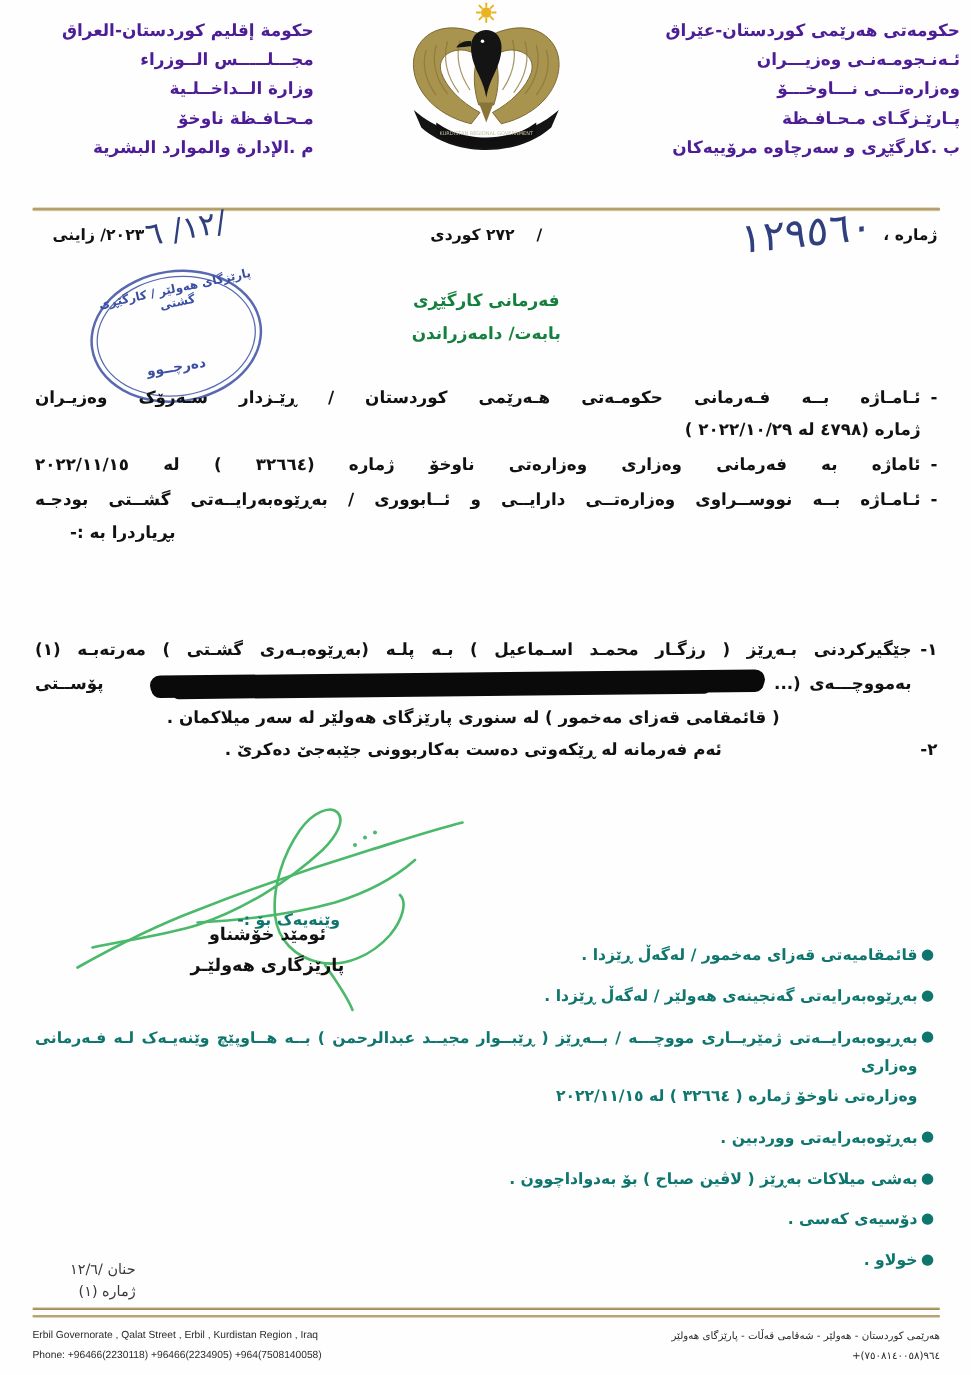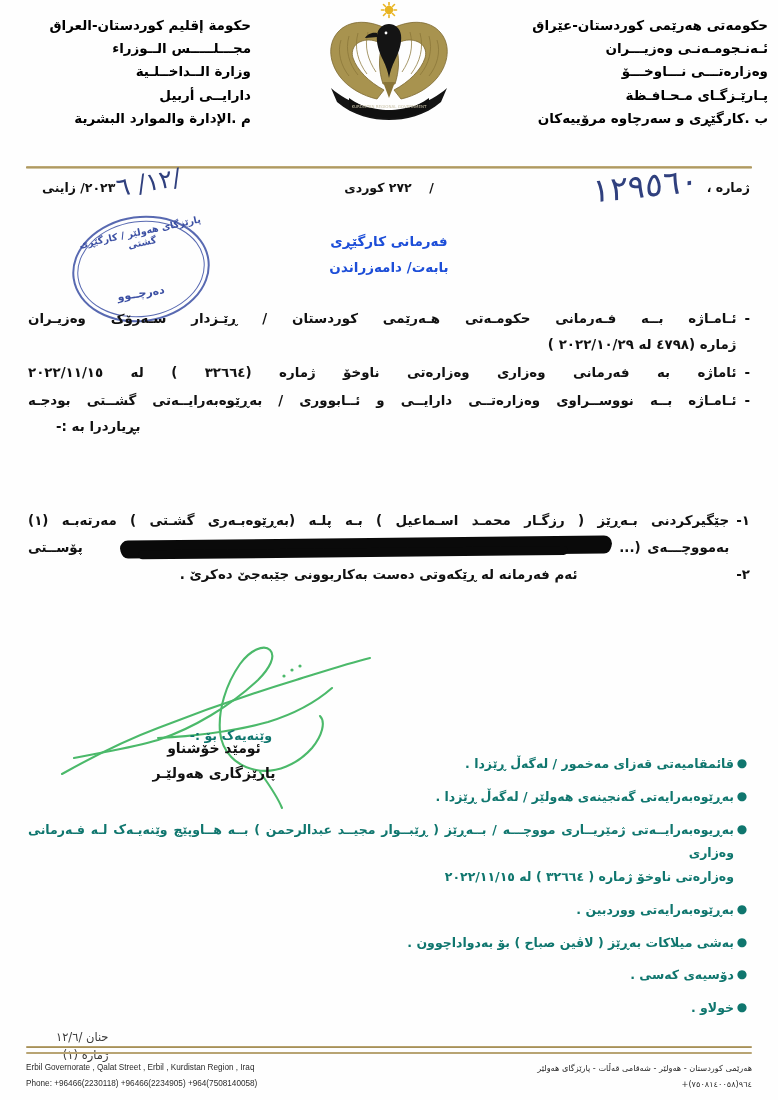--- a/index.html
+++ b/index.html
@@ -26,21 +26,21 @@
     top: 0; left: 0;
     width: 778px;
     height: 158px;
   }
   .hdr-col {
     position: absolute;
     top: 14px;
     font-weight: bold;
     font-size: 13.5px;
     line-height: 1.72;
-    color: #000000;
+    color: #4c1d95;
     white-space: nowrap;
   }
   .hdr-col-ar {
     right: 527px;
     text-align: left;
     direction: rtl;
   }
   .hdr-col-ar .hdr-line { text-align: right; display:block; }
   .hdr-col-ku {
     right: 10px;
@@ -174,21 +174,21 @@
 
   
   #title-block {
     position: absolute;
     top: 228px;
     left: 0; width: 778px;
     text-align: center;
     direction: rtl;
     font-size: 13.5px;
     font-weight: bold;
-    color: #1d4ed8;
+    color: #15803d;
     line-height: 1.95;
   }
   #title-block .t-line { display:block; }
 
   
   #body-block {
     position: absolute;
     top: 306px;
     right: 28px;
     width: 722px;
@@ -331,21 +331,21 @@
   .ind-3 { padding-left: 0px; }
   .ind-4 { padding-left: 210px; }
   .ind-5 { padding-left: 120px; }
   .ind-6 { padding-left: 255px; }
   .ind-7 { padding-left: 300px; }
 
   
   #footnote {
     position: absolute;
     left: 56px;
-    top: 1028px;
+    top: 1006px;
     direction: rtl;
     font-size: 11.5px;
     color: #3a3a3a;
     line-height: 1.6;
     text-align: right;
   }
   #footnote span { display:block; }
   #rule-bottom1 { top: 1046px; height: 2px; background: linear-gradient(to bottom,#c0ab78,#9c8750); }
   #rule-bottom2 { top: 1052px; height: 1.5px; background: #b8a473; }
 
@@ -392,21 +392,21 @@
 <body>
 
 <div id="page">
 
   <div id="letterhead">
 
     <div class="hdr-col hdr-col-ar">
       <span class="hdr-line">حكومة إقليم كوردستان-العراق</span>
       <span class="hdr-line">مجـــلـــــس   الــوزراء</span>
       <span class="hdr-line">وزارة   الــداخــلـية</span>
-      <span class="hdr-line">دارایــى  أربيل</span>
+      <span class="hdr-line">مـحـافـظة  ناوخۆ</span>
       <span class="hdr-line">م .الإدارة والموارد البشرية</span>
     </div>
 
     <div id="emblem-wrap">
       <svg id="emblem-svg" width="200" height="128" viewBox="0 0 200 128">
 
         <g fill="#e8b422">
           <circle cx="100" cy="8" r="4.2"></circle>
           <g stroke="#e8b422" stroke-width="1.6" stroke-linecap="round">
             <line x1="100" y1="0.5" x2="100" y2="3"></line>
@@ -512,20 +512,21 @@
 
     <div class="num-item">
       <span class="num-marker">١-</span>
       <span class="num-body">
         <span class="just">جێگیرکردنى بـەڕێز ( رزگـار محمـد اسـماعیل ) بـە پلـە (بەڕێوەبـەری گشـتى ) مەرتەبـە (١)</span>
         <span class="just">
           <span>بەمووچـــەی (...</span>
           <span>&nbsp;&nbsp;&nbsp;&nbsp;&nbsp;&nbsp;&nbsp;&nbsp;&nbsp;&nbsp;&nbsp;&nbsp;&nbsp;&nbsp;&nbsp;&nbsp;&nbsp;&nbsp;&nbsp;&nbsp;&nbsp;&nbsp;&nbsp;&nbsp;&nbsp;&nbsp;&nbsp;&nbsp;&nbsp;&nbsp;&nbsp;&nbsp;&nbsp;&nbsp;&nbsp;&nbsp;&nbsp;&nbsp;&nbsp;&nbsp;&nbsp;&nbsp;&nbsp;&nbsp;&nbsp;&nbsp;&nbsp;&nbsp;&nbsp;&nbsp;&nbsp;&nbsp;&nbsp;&nbsp;&nbsp;&nbsp;&nbsp;&nbsp;&nbsp;&nbsp;&nbsp;&nbsp;&nbsp;&nbsp;&nbsp;&nbsp;&nbsp;&nbsp;&nbsp;&nbsp;&nbsp;&nbsp;&nbsp;&nbsp;&nbsp;&nbsp;&nbsp;&nbsp;</span>
           <span>پۆســتى</span>
         </span>
+        <span class="centerline">( قائمقامى قەزای مەخمور ) لە سنوری پارێزگای هەولێر لە سەر میلاکمان .</span>
       </span>
     </div>
 
     <div class="num-item">
       <span class="num-marker">٢-</span>
       <span class="num-body">
         <span class="centerline">ئەم فەرمانە لە ڕێکەوتى دەست بەکاربوونى جێبەجێ دەکرێ .</span>
       </span>
     </div>
   </div>

